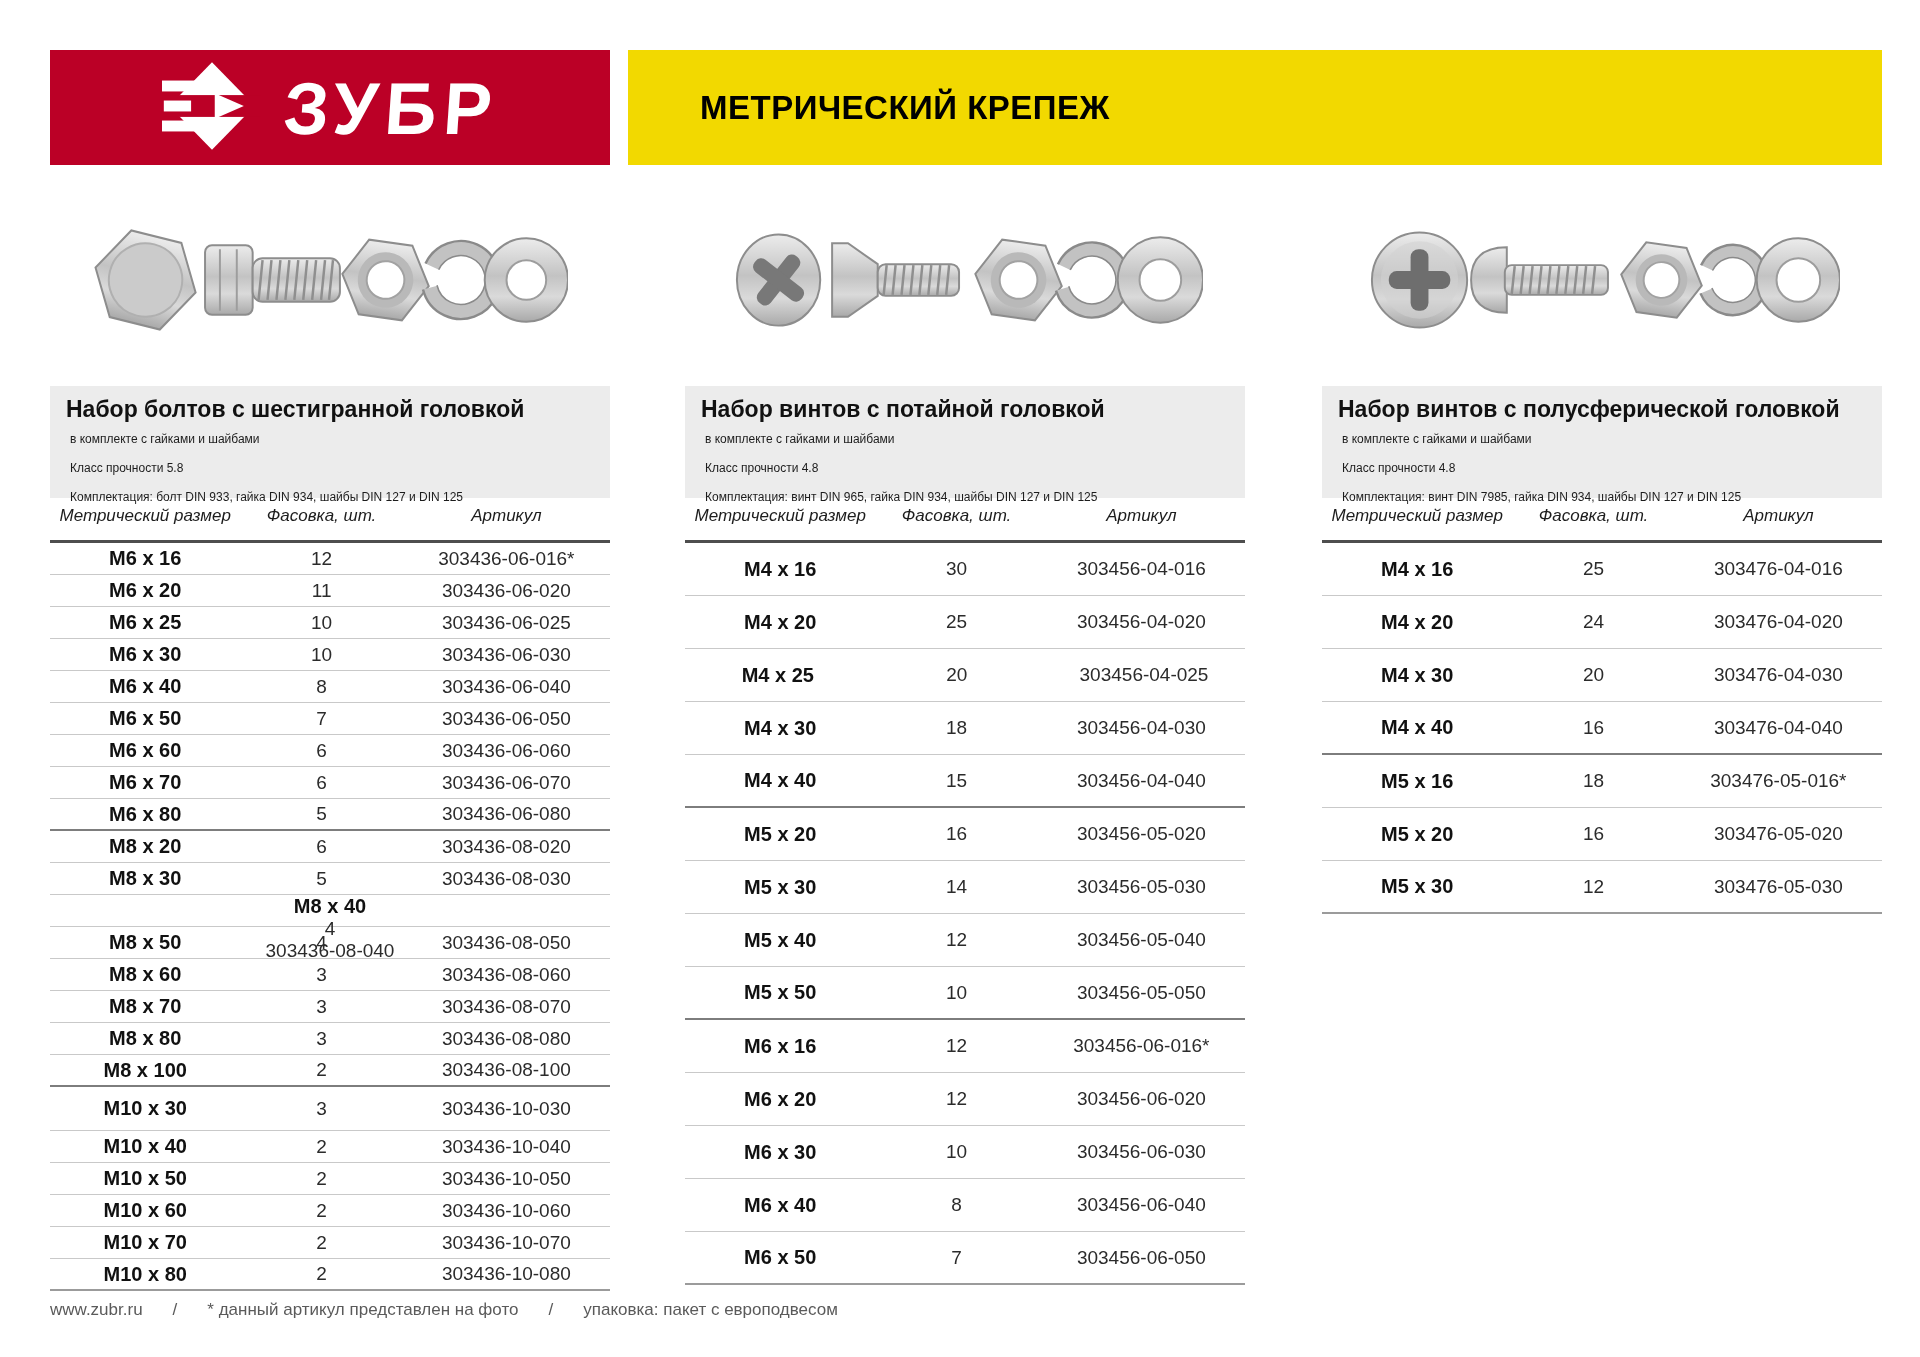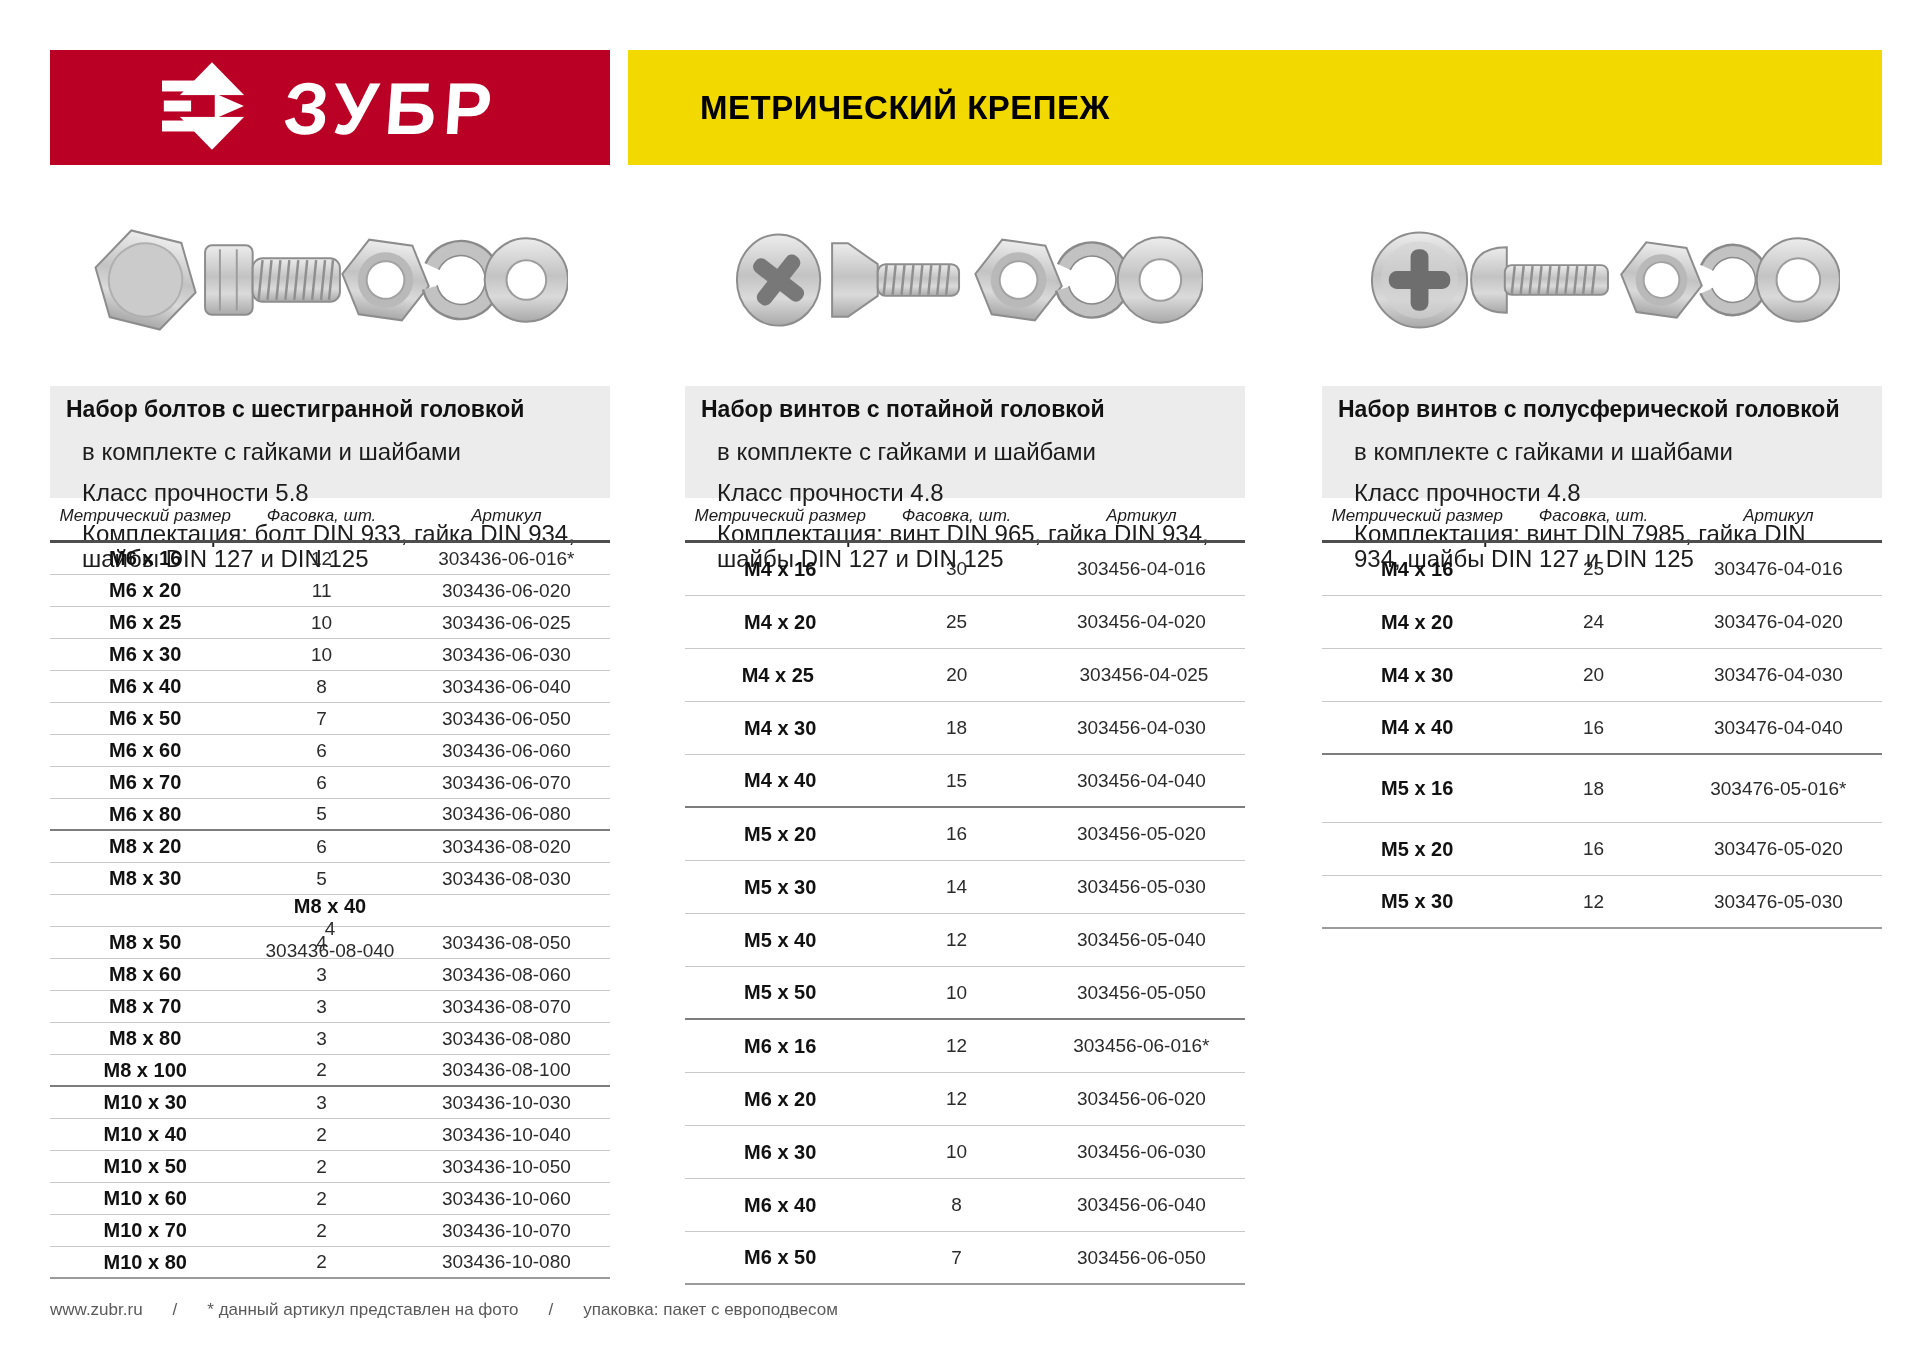--- a/index.html
+++ b/index.html
@@ -35,21 +35,21 @@
   }
   
   .col{position:absolute;top:0;width:560px;height:1357px;}
   .col.c0{left:50px}.col.c1{left:685px}.col.c2{left:1322px}
   .photo{position:absolute;top:190px;left:42px;width:476px;height:180px;}
   .info-block{
     position:absolute;top:386px;left:0;width:560px;height:112px;
     background:var(--info-bg);box-sizing:border-box;padding:9px 16px 0 16px;
   }
   .info-title{font-size:23px;font-weight:bold;color:#111;line-height:28px;margin:0;}
-  .info-line{font-size:24px;color:#1c1c1c;line-height:25px;margin:16px;}
+  .info-line{font-size:12px;color:#1c1c1c;line-height:25px;margin:4px;}
   .thead{
     position:absolute;top:492px;left:0;width:560px;height:48px;
     display:flex;align-items:center;font-style:italic;
   }
   .th{font-size:17px;color:#1d1d1d;text-align:center;}
   .th.size{width:34%}.th.qty{width:29%}.th.art{width:37%}
   .tline{position:absolute;top:540px;left:0;width:560px;height:3px;background:#4e4e4e;}
   .tbody{position:absolute;top:543px;left:0;width:560px;}
   .trow{
     display:flex;align-items:center;box-sizing:border-box;
@@ -216,21 +216,21 @@
       <div class="trow" style="height: 32px;">
         <div class="td size">M8 x 80</div>
         <div class="td qty">3</div>
         <div class="td art">303436-08-080</div>
       </div>
       <div class="trow group-end" style="height: 32px;">
         <div class="td size">M8 x 100</div>
         <div class="td qty">2</div>
         <div class="td art">303436-08-100</div>
       </div>
-      <div class="trow" style="height: 32px;">
+      <div class="trow" style="height: 44px;">
         <div class="td size">M10 x 30</div>
         <div class="td qty">3</div>
         <div class="td art">303436-10-030</div>
       </div>
       <div class="trow" style="height: 32px;">
         <div class="td size">M10 x 40</div>
         <div class="td qty">2</div>
         <div class="td art">303436-10-040</div>
       </div>
       <div class="trow" style="height: 32px;">
@@ -447,21 +447,21 @@
       <div class="trow" style="height: 53px;">
         <div class="td size">M4 x 30</div>
         <div class="td qty">20</div>
         <div class="td art">303476-04-030</div>
       </div>
       <div class="trow group-end" style="height: 53px;">
         <div class="td size">M4 x 40</div>
         <div class="td qty">16</div>
         <div class="td art">303476-04-040</div>
       </div>
-      <div class="trow" style="height: 68px;">
+      <div class="trow" style="height: 53px;">
         <div class="td size">M5 x 16</div>
         <div class="td qty">18</div>
         <div class="td art">303476-05-016*</div>
       </div>
       <div class="trow" style="height: 53px;">
         <div class="td size">M5 x 20</div>
         <div class="td qty">16</div>
         <div class="td art">303476-05-020</div>
       </div>
       <div class="trow table-end" style="height: 53px;">

